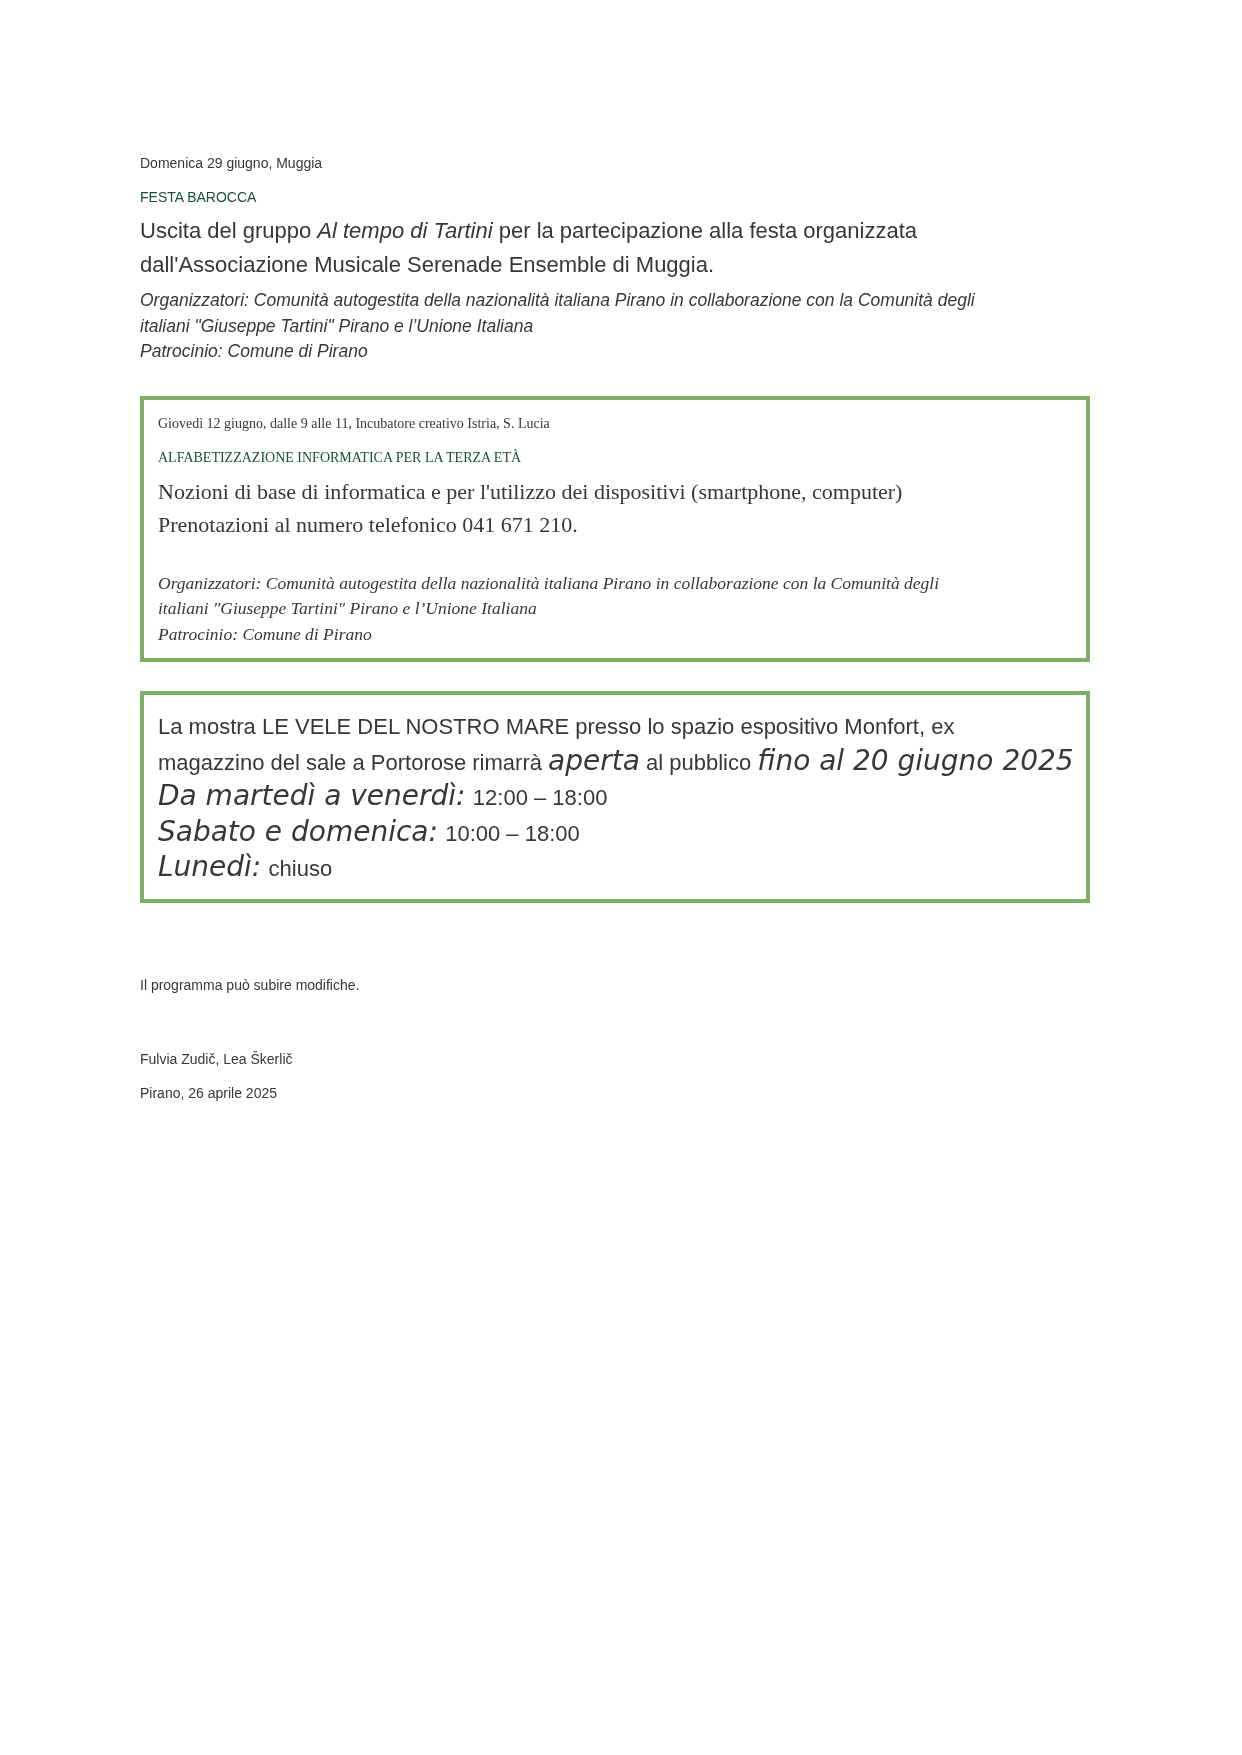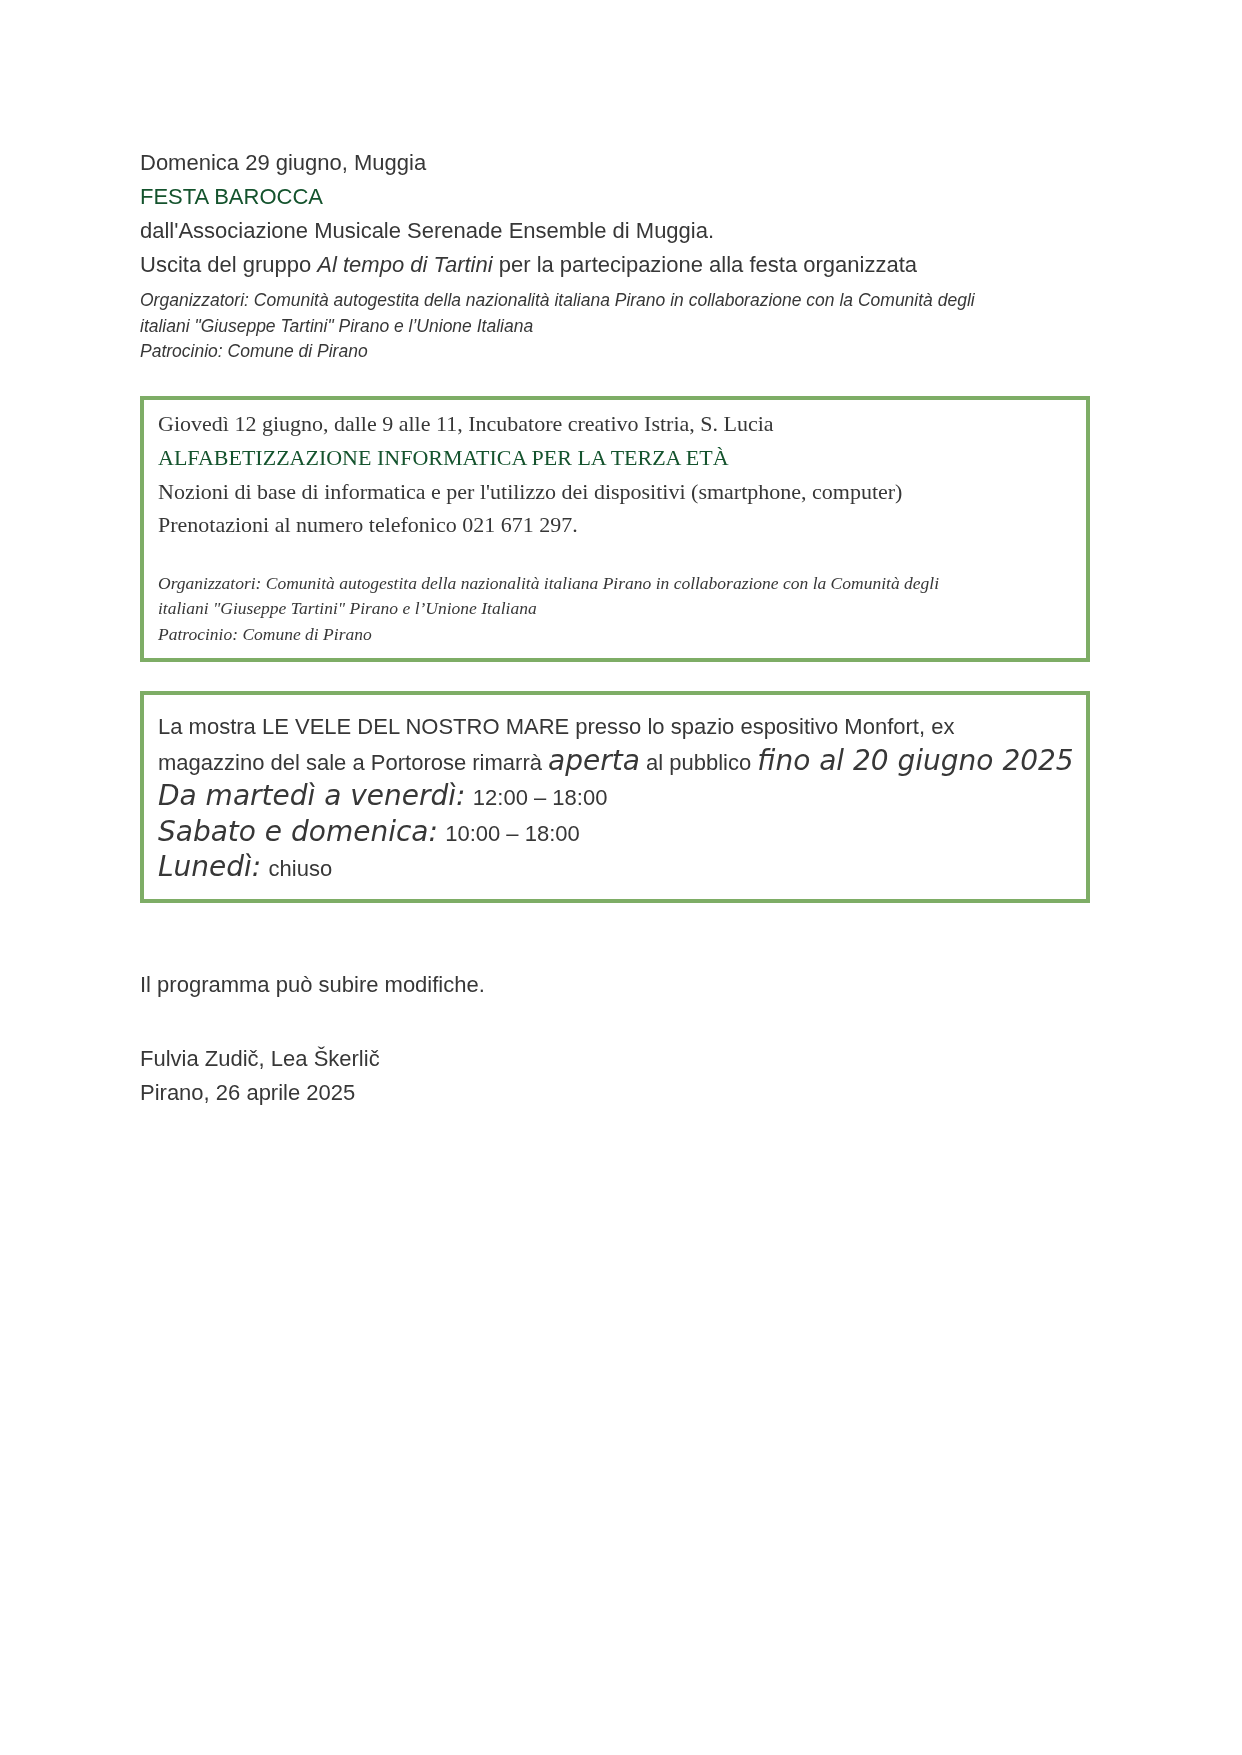--- a/index.html
+++ b/index.html
@@ -12,21 +12,21 @@
     color:#373737;
     overflow:hidden;
   }
   .content{
     position:absolute;
     left:140px;
     top:146px;
     width:950px;
   }
   .line{
-    font-size:22px;
+    font-size:14px;
     line-height:34px;
     white-space:nowrap;
   }
   .body-line{
     font-size:22px;
     line-height:33.5px;
     white-space:nowrap;
   }
   .green{
     color:#14532d;
@@ -85,34 +85,34 @@
 </style>
 </head>
 <body>
 
 <div class="page">
   <div class="content">
 
     <div>
       <div class="line">Domenica 29 giugno, Muggia</div>
       <div class="line green">FESTA BAROCCA</div>
+      <div class="body-line"><span>Uscita del gruppo </span><span class="ital">Al tempo di Tartini</span><span> per la partecipazione alla festa organizzata</span></div>
       <div class="body-line">dall'Associazione Musicale Serenade Ensemble di Muggia.</div>
-      <div class="body-line"><span>Uscita del gruppo </span><span class="ital">Al tempo di Tartini</span><span> per la partecipazione alla festa organizzata</span></div>
       <div class="fineprint">
         <div class="fine-line">Organizzatori: Comunità autogestita della nazionalità italiana Pirano in collaborazione con la Comunità degli</div>
         <div class="fine-line">italiani "Giuseppe Tartini" Pirano e l’Unione Italiana</div>
         <div class="fine-line">Patrocinio: Comune di Pirano</div>
       </div>
     </div>
 
     <div class="event-box box1">
       <div class="line">Giovedì 12 giugno, dalle 9 alle 11, Incubatore creativo Istria, S. Lucia</div>
       <div class="line green">ALFABETIZZAZIONE INFORMATICA PER LA TERZA ETÀ</div>
       <div class="body-line">Nozioni di base di informatica e per l'utilizzo dei dispositivi (smartphone, computer)</div>
-      <div class="body-line">Prenotazioni al numero telefonico 021 671 297.</div>
+      <div class="body-line">Prenotazioni al numero telefonico 041 671 210.</div>
       <div class="spacer"></div>
       <div class="fineprint">
         <div class="fine-line">Organizzatori: Comunità autogestita della nazionalità italiana Pirano in collaborazione con la Comunità degli</div>
         <div class="fine-line">italiani "Giuseppe Tartini" Pirano e l’Unione Italiana</div>
         <div class="fine-line">Patrocinio: Comune di Pirano</div>
       </div>
     </div>
 
     <div class="event-box box2">
       <div class="body-line">La mostra LE VELE DEL NOSTRO MARE presso lo spazio espositivo Monfort, ex</div>

